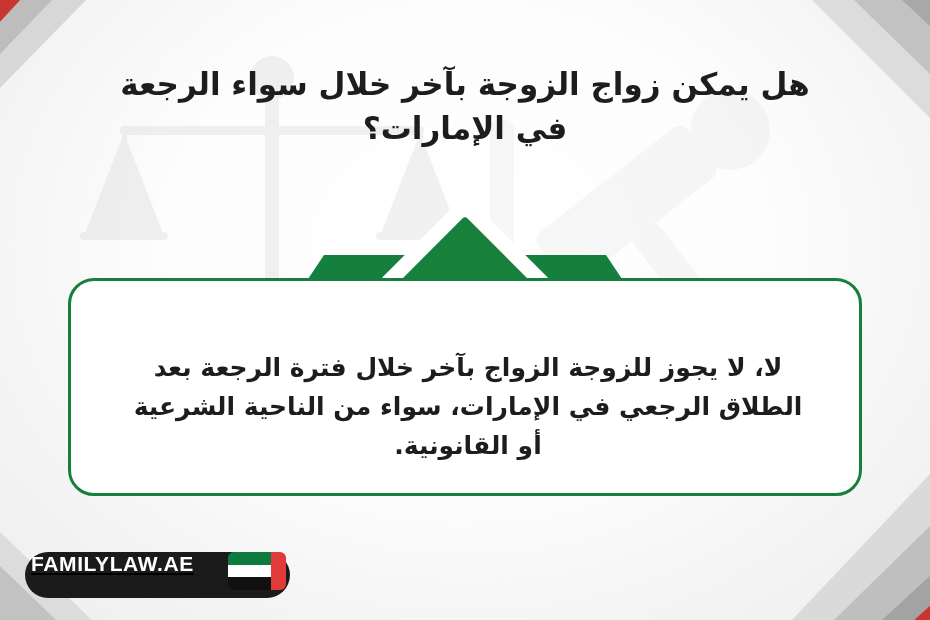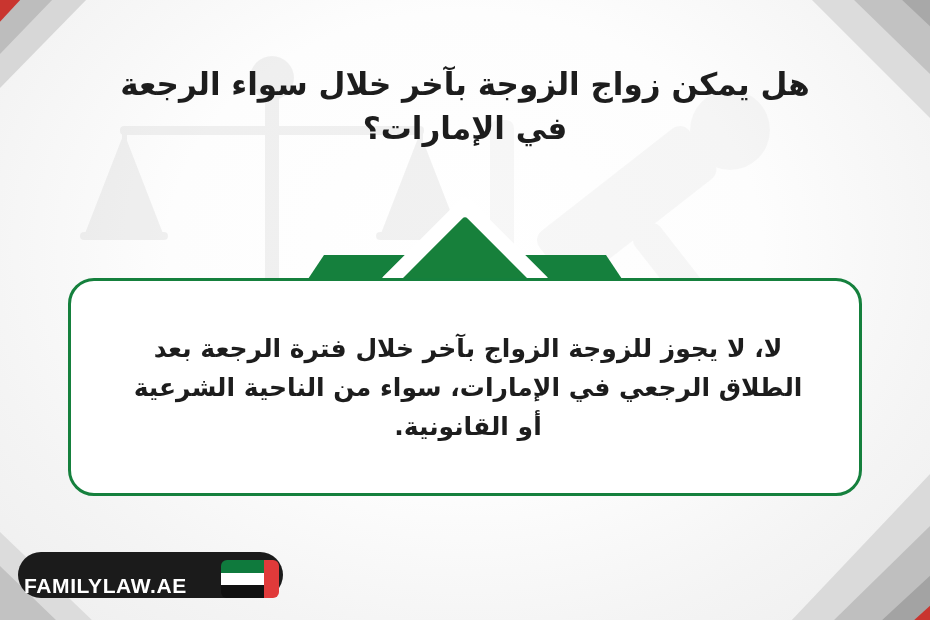--- a/index.html
+++ b/index.html
@@ -89,21 +89,21 @@
     height: 218px;
     border: 3px solid #15803d;
     border-radius: 26px;
     background: #ffffff;
     box-sizing: border-box;
   }
 
   .answer-text {
     position: absolute;
     left: 60px;
-    top: 49px;
+    top: 68px;
     width: 674px;
     text-align: center;
     direction: rtl;
     font-size: 25px;
     line-height: 1.55;
     font-weight: bold;
     color: #1d1d1d;
   }
 
   
@@ -135,29 +135,30 @@
     width: 92px;
     height: 92px;
     background: #17803b;
     transform: rotate(45deg);
     border-radius: 4px;
   }
 
   
   .brand-pill {
     position: absolute;
-    left: 18px;
+    left: 25px;
     bottom: 22px;
     height: 46px;
     min-width: 258px;
     background: #1b1b1b;
     border-radius: 23px;
     display: flex;
-    align-items: flex-end;
+    align-items: flex-start;
     padding-right: 0;
+    text-decoration: underline;
   }
   .flag {
     width: 58px;
     height: 38px;
     border-radius: 6px;
     overflow: hidden;
     display: flex;
     margin-left: 12px;
     margin-right: 4px;
     flex: 0 0 auto;

